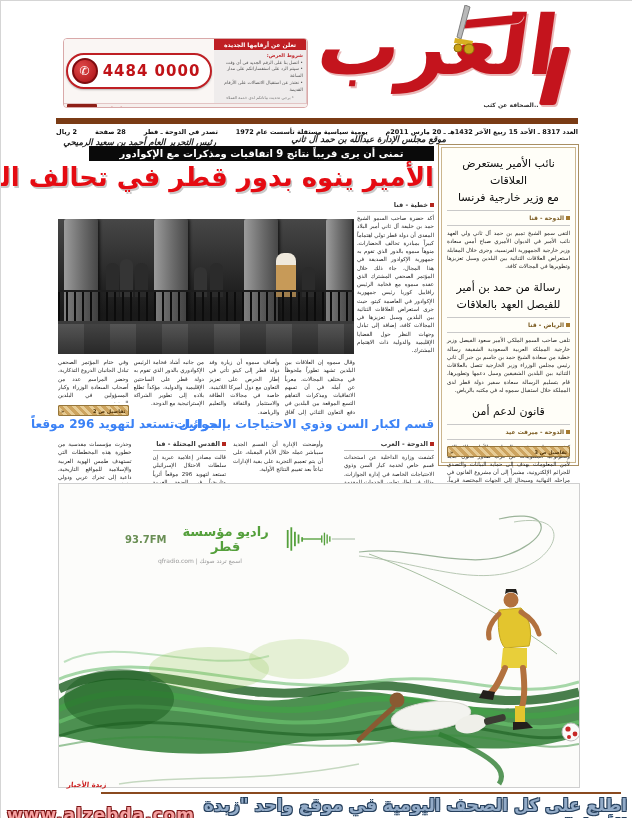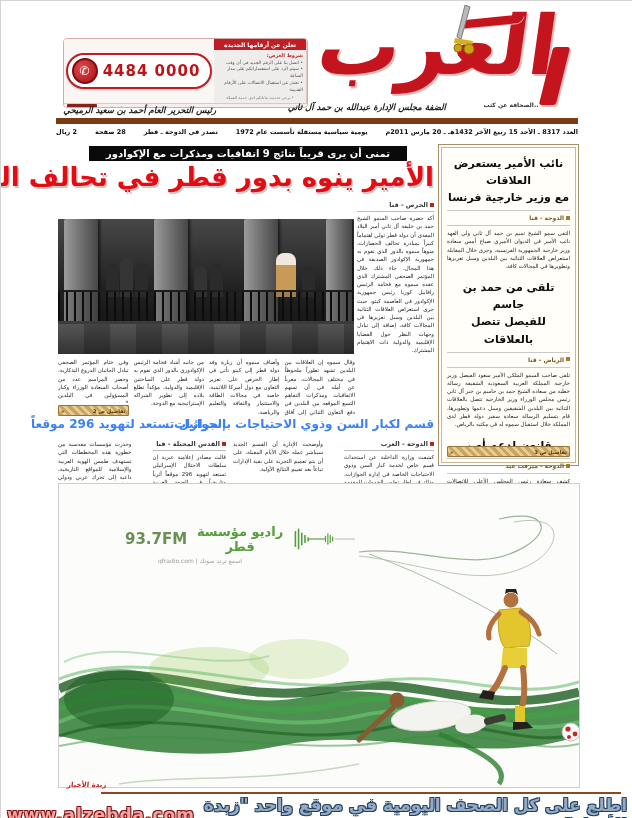--- a/index.html
+++ b/index.html
@@ -32,30 +32,30 @@
   
   .masthead-word{left:378px;top:2px;width:178px;font-size:82px;line-height:1.05;font-weight:bold;
                  color:#c4141d;transform:skewX(-8deg);text-align:center;
                  text-shadow:2px 2px 0 #e9b9b9;}
   .calligraphy-stroke{left:462px;top:16px;width:58px;height:9px;background:#c4141d;border-radius:4px;
                       transform:skewX(-35deg) rotate(-6deg);box-shadow:1px 1px 0 #e9b9b9;}
   .alef-mark{left:545px;top:46px;width:17px;height:58px;background:#c4141d;transform:skewX(-14deg);
              border-radius:3px;box-shadow:2px 2px 0 #e9b9b9;}
   .sword{left:444px;top:4px;}
   .mast-tagline{left:455px;top:100px;width:110px;font-size:6px;font-weight:bold;color:#333;text-align:center;}
-  .signature{font-size:8.5px;font-weight:bold;font-style:italic;color:#222;font-family:"DejaVu Serif",serif;white-space:nowrap;}
+  .signature{font-size:8.5px;font-weight:bold;font-style:italic;color:#222;font-family:"DejaVu Serif",serif;white-space:nowrap;margin-top:32px;}
   .sig-chairman{left:295px;top:101px;width:150px;text-align:center;}
   .sig-editor{left:85px;top:104px;width:130px;text-align:center;}
 
   .brown-bar{left:55px;top:117px;width:522px;height:6px;background:#7a3b15;}
   .datebar{left:55px;top:127px;width:522px;display:flex;justify-content:space-between;align-items:center;
            font-size:6.5px;font-weight:bold;color:#111;}
 
   
-  .kicker{left:88px;top:145px;width:318px;height:15px;background:#0a0a0a;color:#fff;
+  .kicker{left:88px;top:145px;width:345px;height:15px;background:#0a0a0a;color:#fff;
           font-size:10px;font-weight:bold;line-height:15px;text-align:center;white-space:nowrap;overflow:hidden;}
   .headline{left:57px;top:161px;width:376px;font-size:26px;font-weight:bold;color:#e50b12;
             text-align:center;white-space:nowrap;text-shadow:1.5px 1.5px 0 #c9c9c9;}
 
   .dateline{font-size:6.5px;font-weight:bold;color:#3a3a3a;display:flex;align-items:center;gap:2px;
             border-bottom:1px solid #bbb;padding-bottom:2px;margin-bottom:2px;}
   .sq{width:4px;height:4px;background:#b3261e;display:inline-block;}
   .sq-gold{background:#a5792e;}
   .t5{font-size:5.5px;line-height:1.5;text-align:justify;color:#1d1d1d;}
 
@@ -83,30 +83,30 @@
   .art{display:flex;flex-direction:column;}
   .art-right{left:232px;top:416px;width:201px;}
   .art-left{left:57px;top:416px;width:168px;}
   .art-row{display:flex;gap:21px;}
   .art-row .c{flex:1;overflow:hidden;}
 
   
   .sidebar{left:437px;top:143px;width:141px;height:322px;background:#fffef8;border:1px solid #a98f63;
            box-shadow:inset 0 0 0 2px #fff,inset 0 0 0 3px #cbb68e;padding:10px 8px;box-sizing:border-box;}
   .sb-item{margin-bottom:9px;}
-  .sb-title{font-size:11px;font-weight:bold;color:#0b0b0b;text-align:center;line-height:1.55;}
+  .sb-title{font-size:11px;font-weight:normal;color:#0b0b0b;text-align:center;line-height:1.55;}
   .sb-rule{border-top:1px solid #c9c9c9;margin:4px 0 3px;}
   .sb-date{font-size:6px;font-weight:bold;color:#7a5a20;display:flex;align-items:center;gap:2px;}
   .sb-foot{position:absolute;left:8px;right:8px;bottom:8px;}
 
   
   .radio-ad{left:57px;top:482px;width:520px;height:303px;border:1px solid #cfcfcf;background:#fcfcfa;overflow:hidden;}
   .qf-logo{position:absolute;left:66px;top:40px;width:230px;direction:ltr;}
   .qf-row{display:flex;align-items:center;gap:5px;}
-  .qf-freq{font-size:15px;font-weight:bold;color:#6a8f55;}
+  .qf-freq{font-size:10px;font-weight:bold;color:#6a8f55;}
   .qf-name{font-size:13px;font-weight:bold;color:#55a03c;text-align:center;}
   .qf-sub{font-size:6px;color:#9a9a9a;margin-top:3px;direction:rtl;text-align:center;width:150px;}
 
   
   .wm-brand{left:66px;top:780px;font-size:7px;font-weight:bold;color:#cc2222;transform:skewX(-6deg);}
   .foot-rule{left:100px;top:791px;width:520px;height:2px;background:#8a4a1f;}
   .watermark{left:6px;top:794px;width:620px;display:flex;justify-content:space-between;align-items:center;direction:rtl;}
   .wm-msg{font-size:17px;font-weight:bold;color:#93abc7;
           text-shadow:1px 1px 0 #27415e,-1px -1px 0 #27415e,1px -1px 0 #27415e,-1px 1px 0 #27415e;}
   .wm-url{direction:ltr;font-size:17px;font-weight:bold;letter-spacing:1px;color:#f6a3a3;
@@ -146,39 +146,39 @@
   <div class="abs masthead-word">العرب</div>
   <div class="abs calligraphy-stroke"></div>
   <div class="abs alef-mark"></div>
   <svg class="abs sword" width="42" height="52" viewBox="0 0 42 52">
     <polygon points="20,0 25,2 16,34 12,32" fill="#b9b9b9" stroke="#7e7e7e" stroke-width="1"></polygon>
     <polygon points="10,33 28,36 27,41 9,38" fill="#d8b021"></polygon>
     <circle cx="24" cy="44" r="5" fill="#c9a318" stroke="#8e6f0c"></circle>
     <circle cx="13" cy="43" r="4" fill="#c9a318" stroke="#8e6f0c"></circle>
   </svg>
   <div class="abs mast-tagline">..الصحافة عن كثب</div>
-  <div class="abs signature sig-chairman">الضفة مجلس الإدارة عبدالله بن حمد آل ثاني</div>
+  <div class="abs signature sig-chairman">موقع مجلس الإدارة عبدالله بن حمد آل ثاني</div>
   <div class="abs signature sig-editor">رئيس التحرير العام أحمد بن سعيد الرميحي</div>
 
   <div class="abs brown-bar"></div>
   <div class="abs datebar">
     <span>العدد 8317 ـ الأحد 15 ربيع الآخر 1432هـ ـ 20 مارس 2011م</span>
     <span>يومية سياسية مستقلة تأسست عام 1972</span>
     <span>تصدر في الدوحة ـ قطر</span>
     <span>28 صفحة</span>
     <span>2 ريال</span>
   </div>
 
   <div class="abs kicker">تمنى أن يرى قريباً نتائج 9 اتفاقيات ومذكرات مع الإكوادور</div>
   <div class="abs headline">الأمير ينوه بدور قطر في تحالف الحضارات</div>
 
   <div class="abs sidecol">
     <div class="dateline">
         <span class="sq"></span>
-      <span>الحرص - قنا</span>
+      <span>خطية - قنا</span>
       </div>
     <div class="t5">أكد حضرة صاحب السمو الشيخ حمد بن خليفة آل ثاني أمير البلاد المفدى أن دولة قطر تولي اهتماماً كبيراً بمبادرة تحالف الحضارات، منوهاً سموه بالدور الذي تقوم به جمهورية الإكوادور الصديقة في هذا المجال، جاء ذلك خلال المؤتمر الصحفي المشترك الذي عقده سموه مع فخامة الرئيس رافاييل كوريا رئيس جمهورية الإكوادور في العاصمة كيتو، حيث جرى استعراض العلاقات الثنائية بين البلدين وسبل تعزيزها في المجالات كافة، إضافة إلى تبادل وجهات النظر حول القضايا الإقليمية والدولية ذات الاهتمام المشترك.</div>
   </div>
 
   <div class="abs photo">
     <div class="ph-col" style="left:6px;"></div>
     <div class="ph-col" style="left:96px;"></div>
     <div class="ph-col" style="left:186px;"></div>
     <div class="ph-col" style="left:268px;width:26px;"></div>
     <div class="fig" style="left:48px;"></div>
@@ -253,22 +253,22 @@
       <div class="sb-title">مع وزير خارجية فرنسا</div>
       <div class="sb-rule"></div>
       <div class="sb-date">
           <span class="sq sq-gold"></span>
         <span>الدوحة - قنا</span>
         </div>
       <div class="sb-rule"></div>
       <div class="t5">التقى سمو الشيخ تميم بن حمد آل ثاني ولي العهد نائب الأمير في الديوان الأميري صباح أمس سعادة وزير خارجية الجمهورية الفرنسية، وجرى خلال المقابلة استعراض العلاقات الثنائية بين البلدين وسبل تعزيزها وتطويرها في المجالات كافة.</div>
     </div>
     <div class="sb-item">
-      <div class="sb-title">تلقى من حمد بن جاسم</div>
-      <div class="sb-title">للفيصل تتصل بالعلاقات</div>
+      <div class="sb-title">رسالة من حمد بن أمير</div>
+      <div class="sb-title">للفيصل العهد بالعلاقات</div>
       <div class="sb-rule"></div>
       <div class="sb-date">
           <span class="sq sq-gold"></span>
         <span>الرياض - قنا</span>
         </div>
       <div class="sb-rule"></div>
       <div class="t5">تلقى صاحب السمو الملكي الأمير سعود الفيصل وزير خارجية المملكة العربية السعودية الشقيقة رسالة خطية من سعادة الشيخ حمد بن جاسم بن جبر آل ثاني رئيس مجلس الوزراء وزير الخارجية تتصل بالعلاقات الثنائية بين البلدين الشقيقين وسبل دعمها وتطويرها، قام بتسليم الرسالة سعادة سفير دولة قطر لدى المملكة خلال استقبال سموه له في مكتبه بالرياض.</div>
     </div>
     <div class="sb-item">
       <div class="sb-title">قانون لدعم أمن</div>

